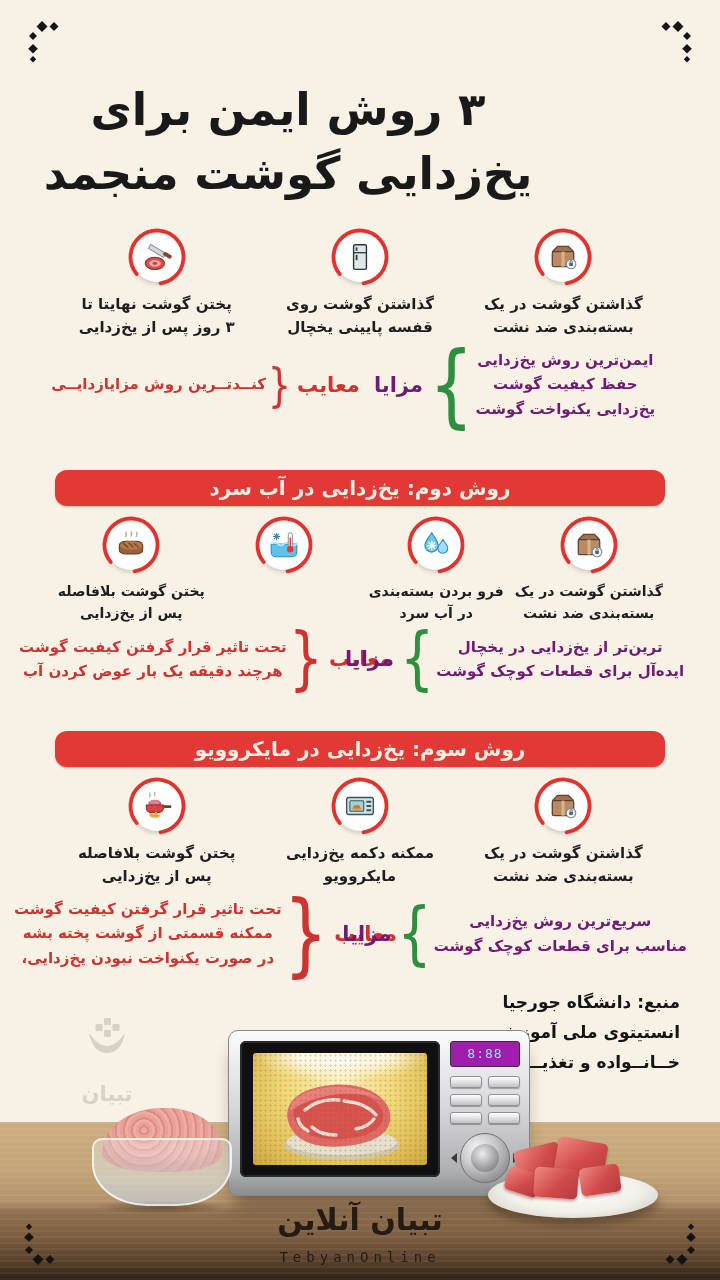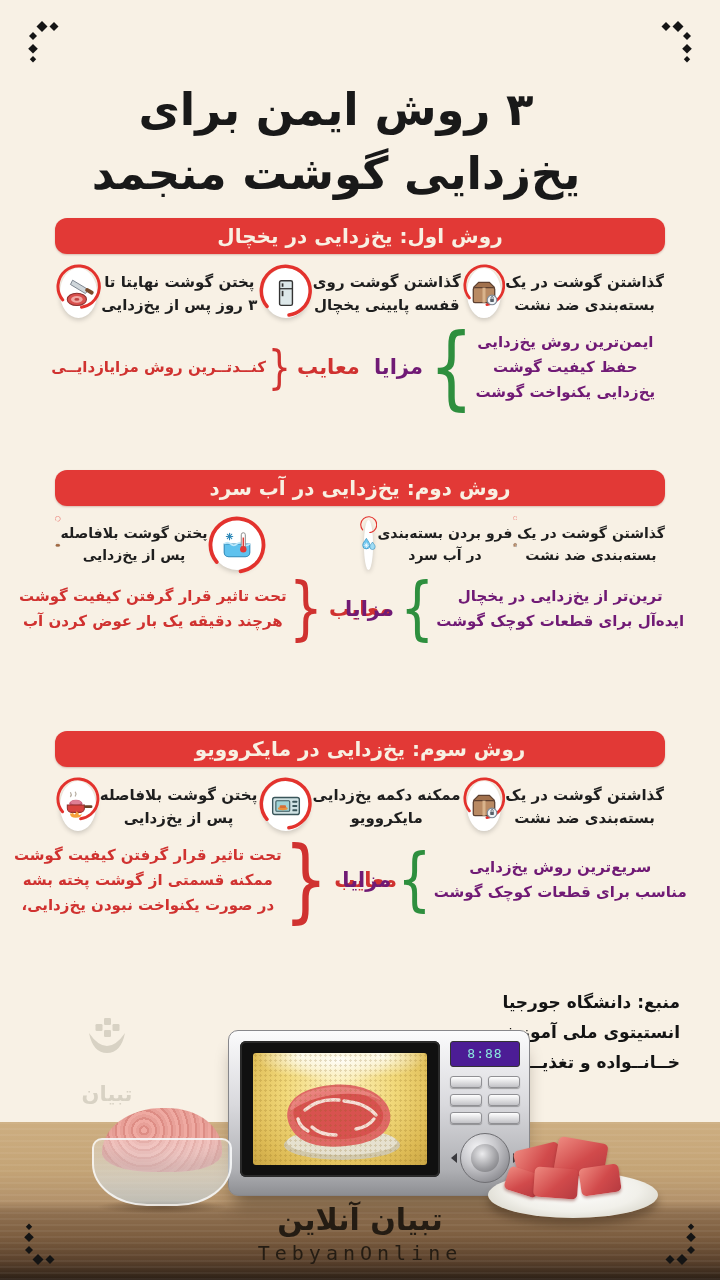--- a/index.html
+++ b/index.html
@@ -8,31 +8,31 @@
 
   
   .orn{position:absolute;}
   .orn.tl{top:20px;left:26px;transform:scaleX(-1);}
   .orn.tr{top:20px;right:26px;}
   .orn.bl{top:1222px;left:22px;transform:rotate(180deg);}
   .orn.br{top:1222px;right:22px;transform:scaleY(-1);}
 
   
   .title{position:absolute;top:48px;left:0;width:576px;text-align:center;direction:rtl;
-         color:#191919;font-weight:bold;font-size:45px;line-height:1.42;letter-spacing:-1px;margin-left:48px;}
+         color:#191919;font-weight:bold;font-size:45px;line-height:1.42;letter-spacing:-1px;}
   .title span{display:block;}
 
   
   .method{position:absolute;left:55px;width:610px;}
   #s1{top:218px;} #s2{top:470px;} #s3{top:731px;}
   .bar{height:36px;border-radius:12px;background:#e23936;color:#f8f0e2;direction:rtl;
        text-align:center;font-weight:bold;font-size:20px;line-height:36px;
        box-shadow:0 1px 2px rgba(120,30,20,.25);}
   .steps{display:flex;flex-direction:row-reverse;justify-content:space-around;margin-top:10px;}
-  .step{display:flex;flex-direction:row;width:33%;}
+  .step{display:flex;flex-direction:column;align-items:center;width:33%;}
   .steps.four .step{width:25%;}
   .badge{position:relative;width:58px;height:58px;}
   .badge .disc{position:absolute;inset:4px;border-radius:50%;background:#fff;
                box-shadow:0 2px 5px rgba(0,0,0,.18);}
   .badge svg.ring{position:absolute;inset:0;}
   .badge .glyph{position:absolute;inset:0;display:flex;align-items:center;justify-content:center;}
   .caption{margin-top:7px;direction:rtl;text-align:center;font-weight:bold;font-size:15px;
            line-height:1.55;color:#1e1e1e;}
   .steps.four .caption{font-size:14px;}
   .caption span{display:block;white-space:nowrap;}
@@ -75,21 +75,21 @@
     background:
       radial-gradient(90px 40px at 50% 6%,rgba(255,255,255,.95),rgba(255,255,255,0) 60%),
       radial-gradient(70px 34px at 28% 2%,rgba(255,255,248,.9),rgba(255,255,255,0) 65%),
       radial-gradient(70px 34px at 74% 2%,rgba(255,255,248,.9),rgba(255,255,255,0) 65%),
       radial-gradient(ellipse at 50% 30%,#fdf2c0,#f1d879 45%,#ddba54 80%,#c9a544);}
   .mw-window::after{content:"";position:absolute;inset:0;
       background-image:radial-gradient(rgba(130,95,20,.20) 1px,transparent 1.4px);
       background-size:5px 5px;}
   .mw-steak{position:absolute;left:7px;bottom:2px;}
   .mw-panel{position:absolute;right:10px;top:11px;width:70px;height:136px;}
-  .mw-display{height:24px;background:#4c1d95;border:1px solid #333;border-radius:3px;
+  .mw-display{height:24px;background:#a21caf;border:1px solid #333;border-radius:3px;
       color:#8ae8de;font-family:"DejaVu Sans Mono",monospace;font-size:13px;text-align:center;
       line-height:24px;letter-spacing:1px;}
   .mw-buttons{margin-top:9px;display:grid;grid-template-columns:1fr 1fr;gap:6px;}
   .mw-buttons div{height:10px;border-radius:3px;border:1px solid #909094;
       background:linear-gradient(#ffffff,#c2c2c6);box-shadow:0 1px 1px rgba(0,0,0,.3);}
   .mw-knobrow{margin-top:9px;display:flex;align-items:center;justify-content:center;gap:3px;}
   .mw-knob{width:48px;height:48px;border-radius:50%;border:1px solid #6f6f73;
       background:radial-gradient(circle at 35% 30%,#f4f4f6,#c8c8cc 40%,#939398 75%,#77777c);
       position:relative;}
   .mw-knob::after{content:"";position:absolute;left:50%;top:50%;width:28px;height:28px;margin:-14px 0 0 -14px;
@@ -120,21 +120,21 @@
       box-shadow:0 2px 3px rgba(120,30,25,.4);}
   .chunk.c1{width:46px;height:34px;left:28px;top:6px;transform:rotate(-14deg);}
   .chunk.c2{width:50px;height:36px;left:68px;top:0px;transform:rotate(10deg);}
   .chunk.c3{width:44px;height:30px;left:46px;top:28px;transform:rotate(4deg);}
   .chunk.c4{width:40px;height:28px;left:92px;top:26px;transform:rotate(-8deg);}
   .chunk.c5{width:34px;height:24px;left:18px;top:30px;transform:rotate(18deg);}
 
   
   .brandlogo{position:absolute;top:1202px;left:0;width:720px;text-align:center;color:#241c13;}
   .brandlogo .fa{font-size:30px;font-weight:bold;direction:rtl;}
-  .brandlogo .en{font-size:20px;font-family:"DejaVu Sans Mono",monospace;letter-spacing:5px;margin-top:4px;}
+  .brandlogo .en{font-size:14px;font-family:"DejaVu Sans Mono",monospace;letter-spacing:5px;margin-top:12px;}
 </style>
 </head>
 <body>
 
 <div class="page">
 
   <svg class="orn tl" width="36" height="44" viewBox="0 0 36 44">
       <g fill="#151515">
         <path d="M8 2l4.5 4.5L8 11 3.5 6.5Z"></path>
         <path d="M20 1l5.5 5.5L20 12l-5.5-5.5Z"></path>
@@ -152,21 +152,20 @@
         <path d="M29 36l3.2 3.2-3.2 3.2-3.2-3.2Z"></path>
       </g>
     </svg>
 
   <h1 class="title">
     <span>۳ روش ایمن برای</span>
     <span>یخ‌زدایی گوشت منجمد</span>
   </h1>
 
   <section class="method" id="s1">
-    <div class="bar">روش اول: یخ‌زدایی در یخچال</div>
     <div class="steps">
       <div class="step">
         <div class="badge">
           <div class="disc"></div>
           <svg class="ring" viewBox="0 0 58 58">
               <circle cx="29" cy="29" r="26.5" fill="none" stroke="#e3322d" stroke-width="3.8" stroke-linecap="round" stroke-dasharray="139 28" transform="rotate(140 29 29)"></circle>
             </svg>
           <span class="glyph">
             <svg width="30" height="30" viewBox="0 0 28 28">
                 <path d="M4 9L9 4h10l5 5" fill="#a1714d" stroke="#5d4030" stroke-width="1.2"></path>

